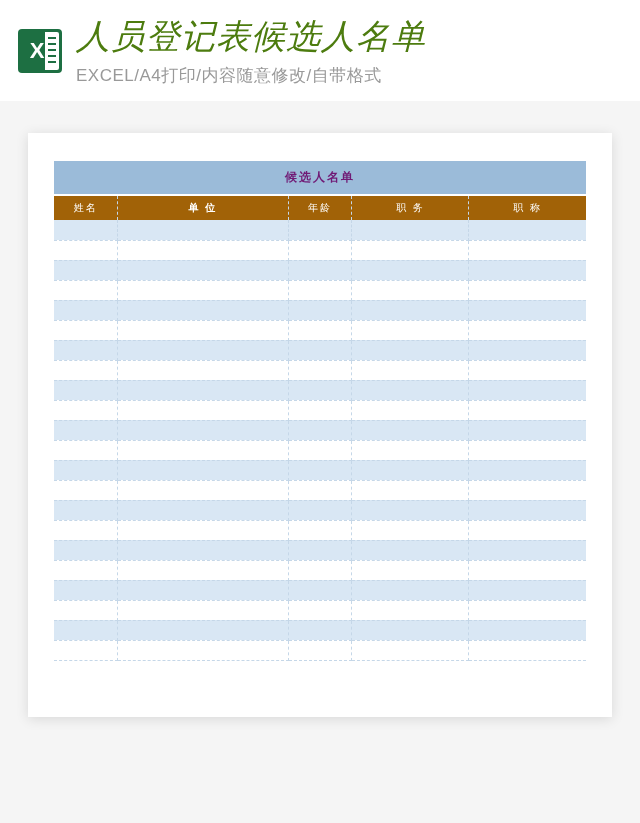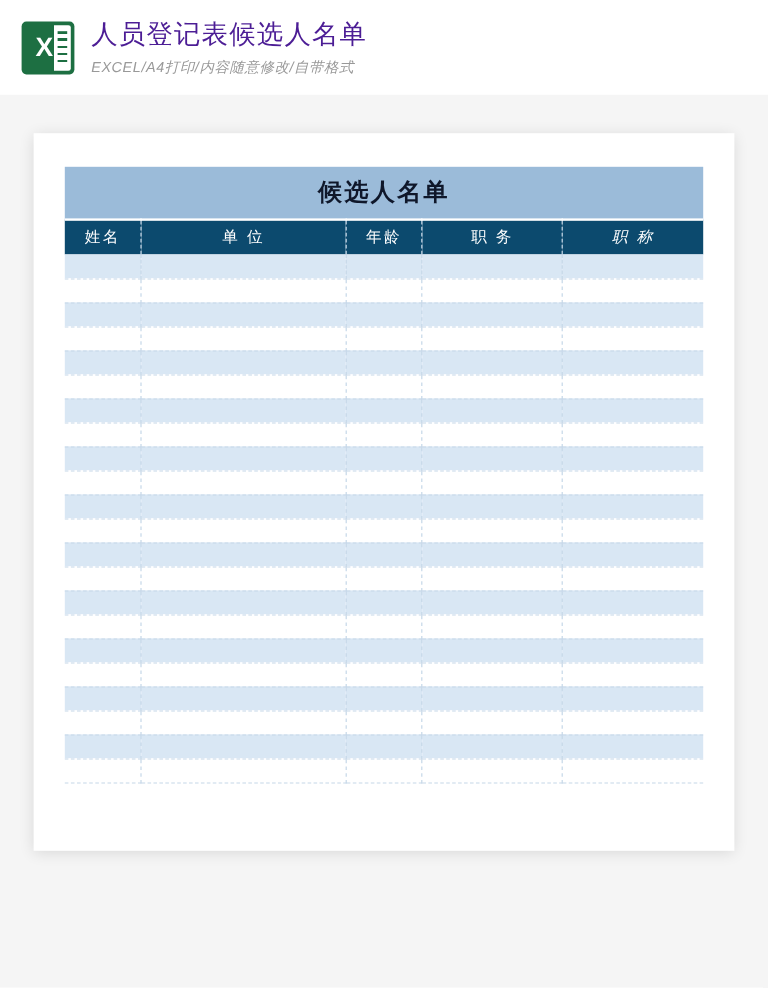--- a/index.html
+++ b/index.html
@@ -54,73 +54,73 @@
 .excel-x {
   color: #fff;
   font-weight: bold;
   font-size: 22px;
   z-index: 1;
   margin-left: -6px;
   font-family: Arial, sans-serif;
 }
 .header-text { display: flex; flex-direction: column; gap: 4px; }
 .title {
-  font-size: 22px;
-  color: #4c1d95;
+  font-size: 34px;
+  color: #4d7c0f;
   font-weight: 500;
   letter-spacing: 1px;
+  font-style: italic;
 }
 .subtitle {
-  font-size: 12px;
+  font-size: 17px;
   color: #999;
   letter-spacing: 0.5px;
-  font-style: italic;
 }
 .body-area {
   padding: 32px 28px;
 }
 .sheet {
   background: #fff;
   box-shadow: 0 2px 12px rgba(0,0,0,0.12);
   padding: 28px 26px 56px 26px;
 }
 .table {
   width: 100%;
   border-collapse: collapse;
 }
 .table-title-row td {
   background: #9bbbd9;
-  color: #0f172a;
+  color: #701a75;
   text-align: center;
-  font-size: 20px;
+  font-size: 12px;
   font-weight: 600;
   padding: 8px 0;
   letter-spacing: 2px;
   border-bottom: 2px solid #fff;
 }
 .col-header-row td {
-  background: #0c4a6e;
+  background: #a16207;
   color: #fff;
   text-align: center;
-  font-size: 13px;
+  font-size: 10px;
   padding: 5px 0;
   letter-spacing: 2px;
   border-right: 1px dashed #c5d7e8;
 }
-.col-header-row td:last-child { border-right: none; font-style: italic; }
+.col-header-row td:last-child { border-right: none; }
 .data-row td {
   height: 20px;
   border-right: 1px dashed #c5d7e8;
   border-bottom: 1px dashed #c5d7e8;
 }
 .data-row td:last-child { border-right: none; }
 .data-row.alt td { background: #d9e7f4; }
 .data-row.norm td { background: #fff; }
 .c1 { width: 12%; }
-.c2 { width: 32%; }
+.c2 { width: 32%; font-weight: bold; }
 .c3 { width: 12%; font-family: Liberation Mono, monospace; }
 .c4 { width: 22%; font-family: Liberation Serif, serif; }
 .c5 { width: 22%; }
 </style>
 </head>
 <body>
 
 <div class="header">
   <div class="excel-icon">
     <span class="excel-x">X</span>

